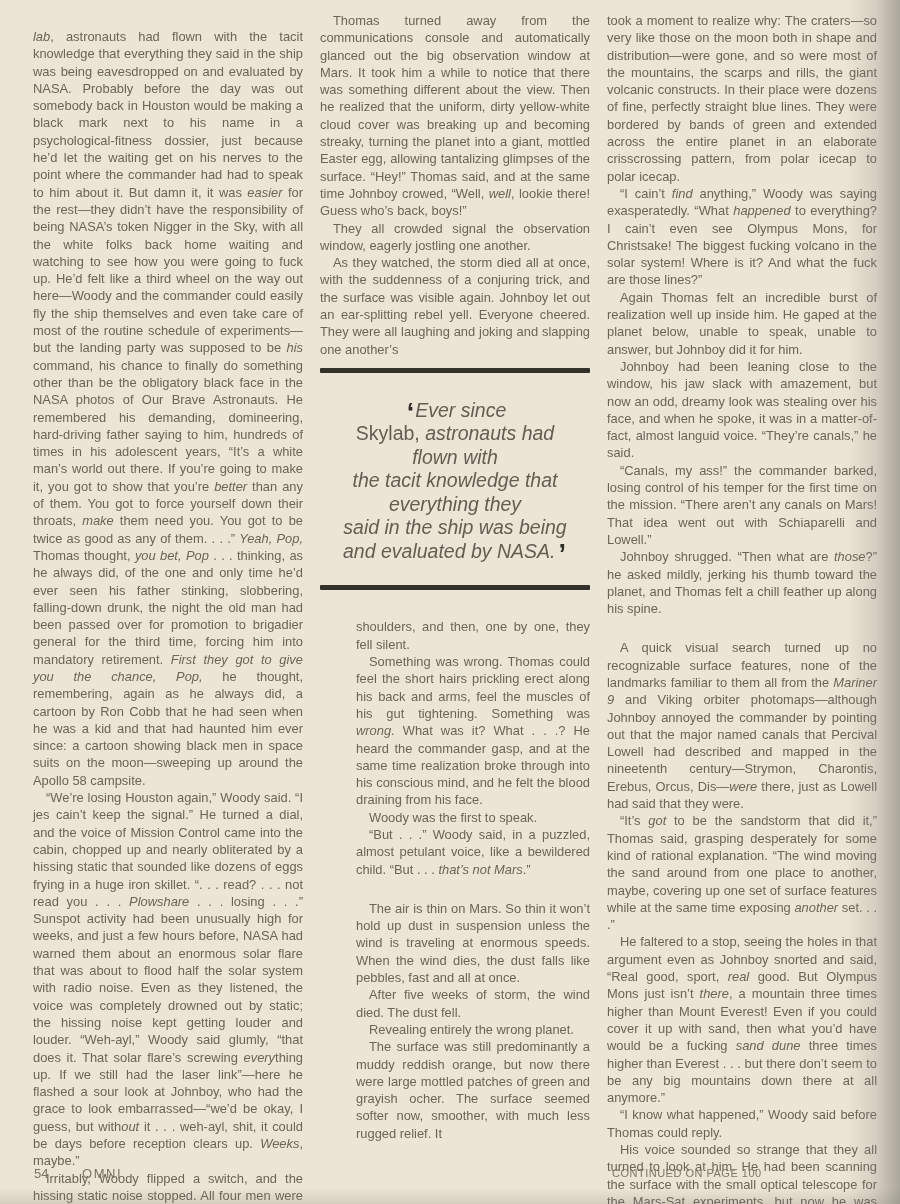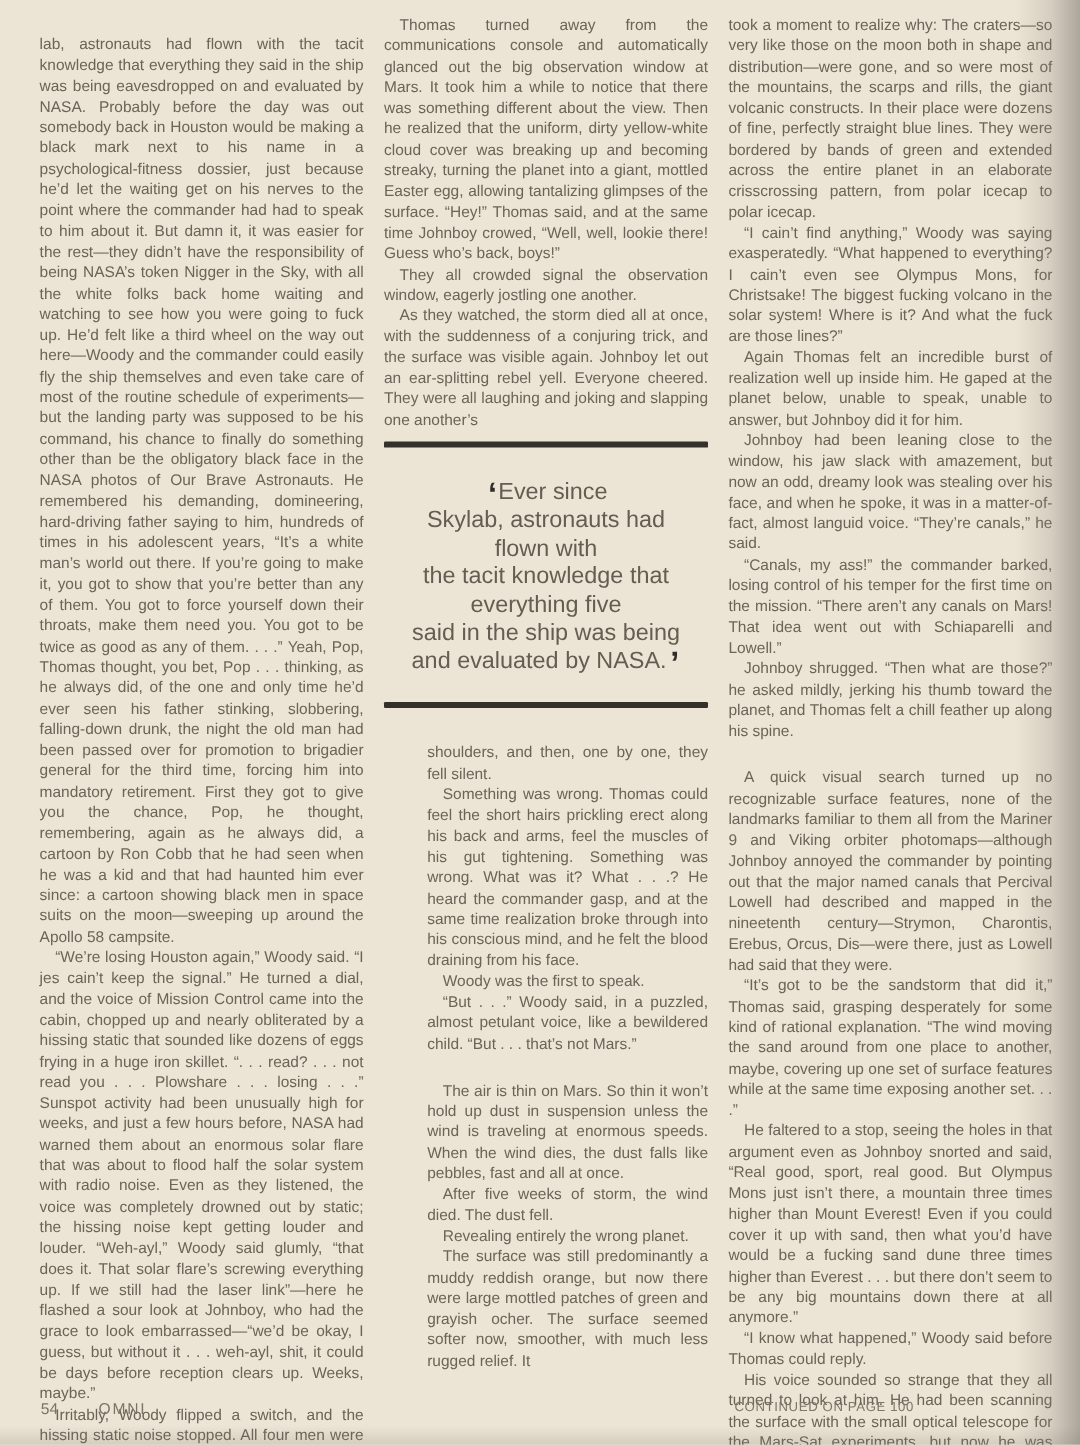--- a/index.html
+++ b/index.html
@@ -8,21 +8,21 @@
     background:#ece4d4;
     font-family:"Liberation Sans","DejaVu Sans",sans-serif;
     color:#6b6458;
   }
   .page{display:flex;gap:17px;padding:12px 44px 0 33px;}
   .col{width:270px;flex:0 0 auto;font-size:12.9px;line-height:17.3px;text-align:justify;}
   .col1{padding-top:16px;}
   p.para{margin:0;padding:0;}
   p.ind{text-indent:13px;}
   p.gap{margin-top:22px;}
-  .it{}
+  .it{font-style:italic;}
   .rule{height:5px;background:#34302a;border-radius:1px;}
   .rule-top{margin-top:10px;}
   .pull{padding:26px 2px 22px 2px;}
   .pq-line{
     text-align:center;font-size:19.5px;line-height:23.5px;
     color:#635d52;font-style:normal;
   }
   .pq-line .it{}
   .qmark{
     font-style:normal;font-weight:bold;font-size:27px;
@@ -65,21 +65,21 @@
         <p class="para ind"><span>Thomas turned away from the communications console and automatically glanced out the big observation window at Mars. It took him a while to notice that there was something different about the view. Then he realized that the uniform, dirty yellow-white cloud cover was breaking up and becoming streaky, turning the planet into a giant, mottled Easter egg, allowing tantalizing glimpses of the surface. “Hey!” Thomas said, and at the same time Johnboy crowed, “Well, </span><span class="it">well</span><span>, lookie there! Guess who’s back, boys!”</span></p>
         <p class="para ind"><span>They all crowded signal the observation window, eagerly jostling one another.</span></p>
         <p class="para ind"><span>As they watched, the storm died all at once, with the suddenness of a conjuring trick, and the surface was visible again. Johnboy let out an ear-splitting rebel yell. Everyone cheered. They were all laughing and joking and slapping one another’s</span></p>
       </div>
     <div class="rule rule-top"></div>
     <div class="pull">
         <div class="pq-line"><span class="qmark">‘</span><span class="it">Ever since</span></div>
         <div class="pq-line"><span>Skylab, </span><span class="it">astronauts had</span></div>
         <div class="pq-line"><span class="it">flown with</span></div>
         <div class="pq-line"><span class="it">the tacit knowledge that</span></div>
-        <div class="pq-line"><span class="it">everything five</span></div>
+        <div class="pq-line"><span class="it">everything they</span></div>
         <div class="pq-line"><span class="it">said in the ship was being</span></div>
         <div class="pq-line"><span class="it">and evaluated by NASA.</span><span class="qmark">’</span></div>
       </div>
     <div class="rule"></div>
     <div class="below-quote">
         <p class="para"><span>shoulders, and then, one by one, they fell silent.</span></p>
         <p class="para ind"><span>Something was wrong. Thomas could feel the short hairs prickling erect along his back and arms, feel the muscles of his gut tightening. Something was </span><span class="it">wrong</span><span>. What was it? What . . .? He heard the commander gasp, and at the same time realization broke through into his conscious mind, and he felt the blood draining from his face.</span></p>
         <p class="para ind"><span>Woody was the first to speak.</span></p>
         <p class="para ind"><span>“But . . .” Woody said, in a puzzled, almost petulant voice, like a bewildered child. “But . . . </span><span class="it">that’s not Mars</span><span>.”</span></p>
         <p class="para ind gap"><span>The air is thin on Mars. So thin it won’t hold up dust in suspension unless the wind is traveling at enormous speeds. When the wind dies, the dust falls like pebbles, fast and all at once.</span></p>

